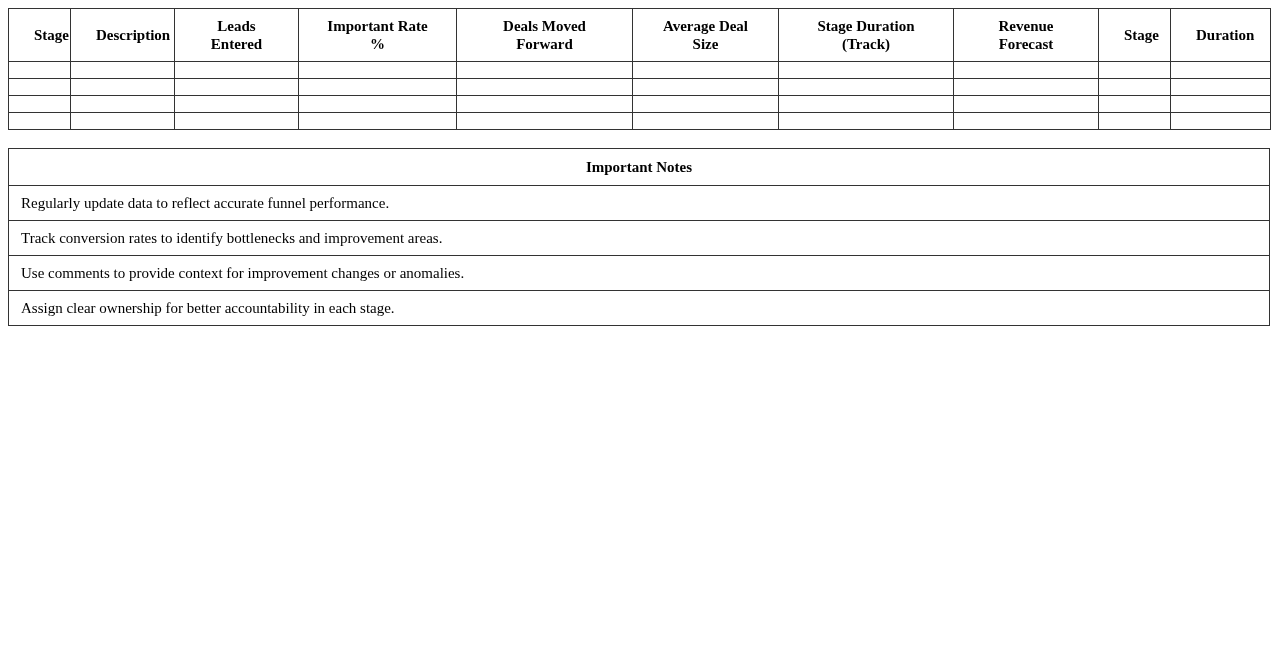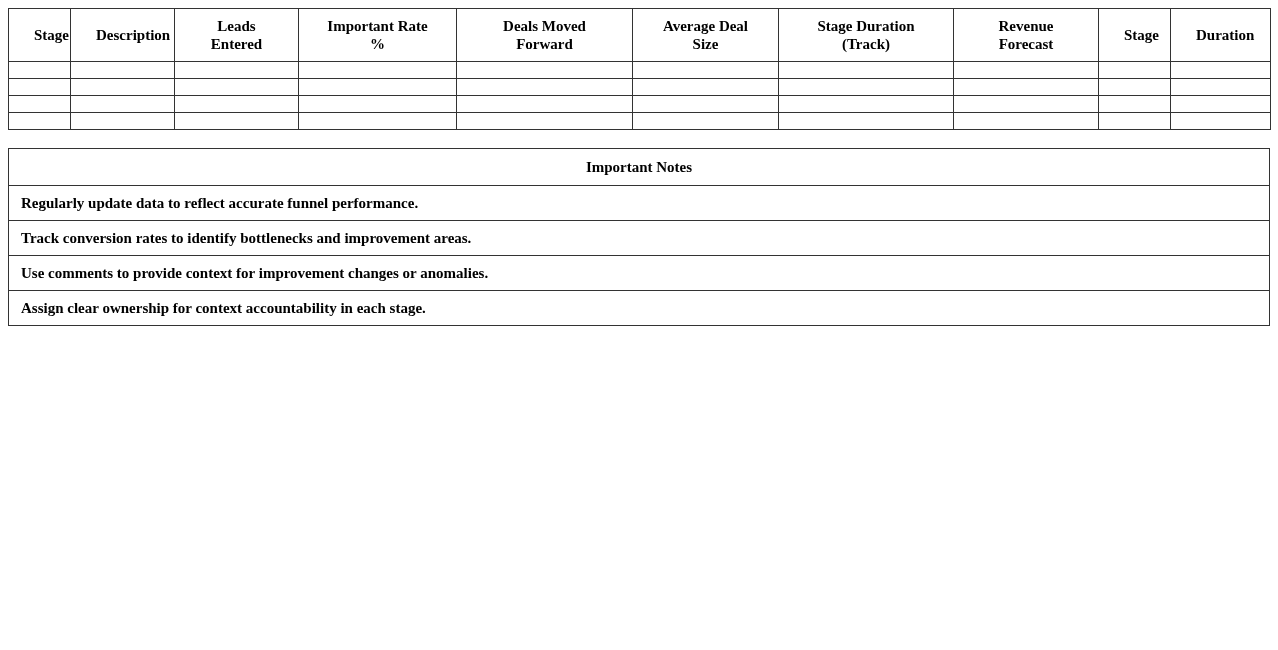--- a/index.html
+++ b/index.html
@@ -53,21 +53,20 @@
       font-weight: bold;
       font-size: 15px;
       text-align: center;
       vertical-align: middle;
     }
     table.notes td {
       height: 34px;
       padding: 0 12px;
       font-size: 15px;
       vertical-align: middle;
-      font-weight: bold;
     }
   </style>
 </head>
 <body>
 
 <div class="wrap">
   <table class="funnel">
     <colgroup>
       <col style="width:62px">
         <col style="width:104px">
@@ -156,17 +155,17 @@
       <tr>
         <td>Regularly update data to reflect accurate funnel performance.</td>
       </tr>
       <tr>
         <td>Track conversion rates to identify bottlenecks and improvement areas.</td>
       </tr>
       <tr>
         <td>Use comments to provide context for improvement changes or anomalies.</td>
       </tr>
       <tr>
-        <td>Assign clear ownership for context accountability in each stage.</td>
+        <td>Assign clear ownership for better accountability in each stage.</td>
       </tr>
     </tbody>
   </table>
 </div>
 
 </body></html>

